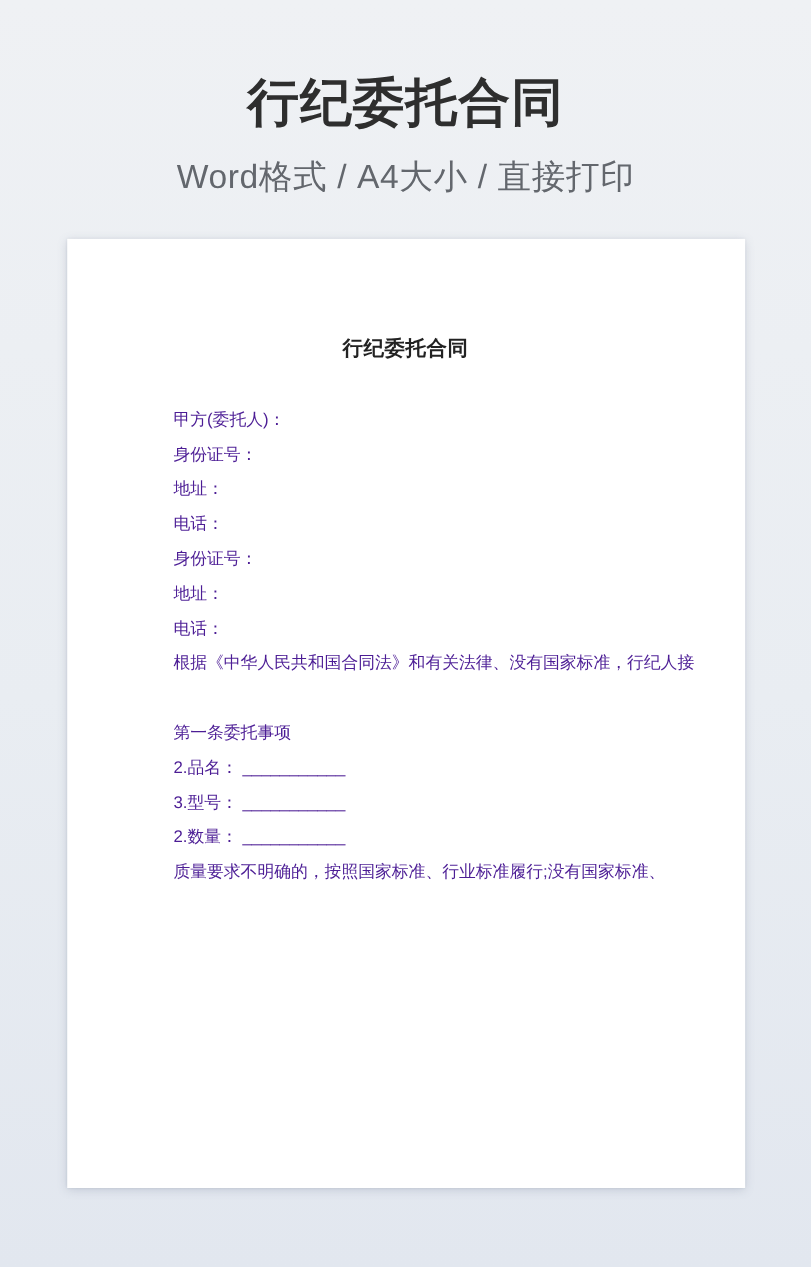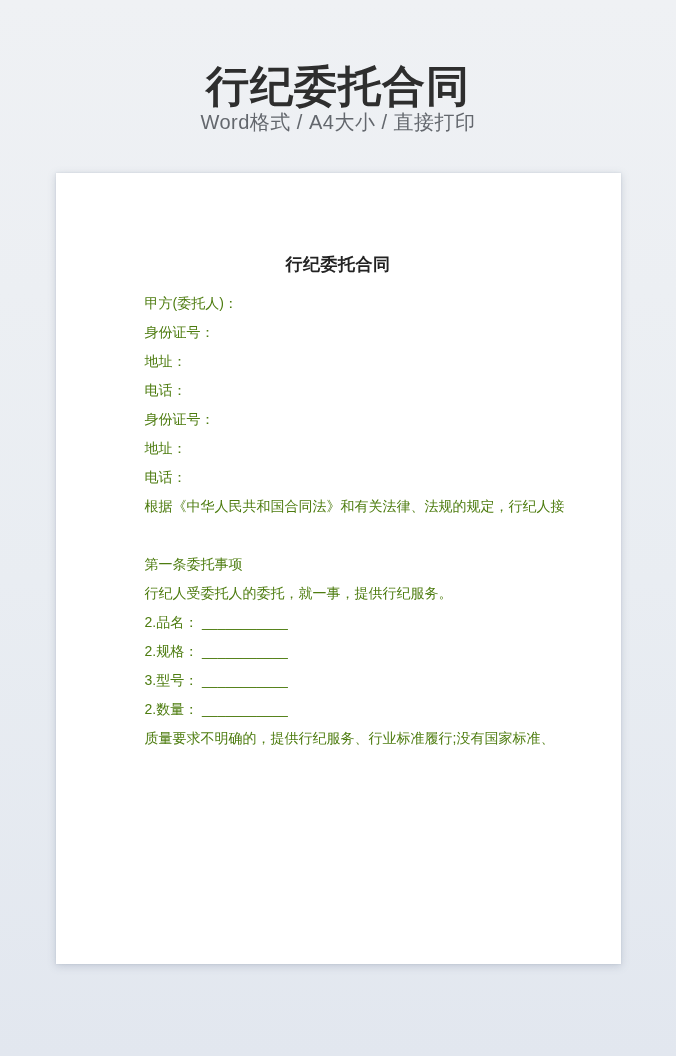--- a/index.html
+++ b/index.html
@@ -13,22 +13,22 @@
   .hero { text-align: center; padding-top: 64px; }
   .hero-title {
     margin: 0;
     font-size: 43px;
     line-height: 45px;
     font-weight: 800;
     color: #2e2e2e;
     letter-spacing: 1px;
   }
   .hero-subtitle {
-    margin-top: 0;
-    font-size: 20px;
+    margin-top: 26px;
+    font-size: 28px;
     line-height: 26px;
     color: #63676d;
     letter-spacing: 0.5px;
   }
   .page {
     width: 565px;
     height: 791px;
     margin: 38px auto 0 auto;
     background: #ffffff;
     box-shadow: 0 2px 8px rgba(90,105,130,0.25), 0 0 2px rgba(90,105,130,0.15);
@@ -37,26 +37,26 @@
   .doc-title {
     padding-top: 83px;
     text-align: center;
     font-size: 17px;
     line-height: 17px;
     font-weight: bold;
     color: #222222;
     letter-spacing: 0.5px;
   }
   .doc-body {
-    margin-top: 16px;
+    margin-top: 36px;
     padding-left: 89px;
     padding-right: 60px;
     font-size: 14px;
     line-height: 29px;
-    color: #4d7c0f;
+    color: #4c1d95;
   }
   .doc-line {
     min-height: 29px;
     white-space: pre;
   }
 </style>
 </head>
 <body>
 
 <div class="hero">
@@ -67,23 +67,21 @@
 <div class="page">
   <div class="doc-title">行纪委托合同</div>
   <div class="doc-body">
     <div class="doc-line">甲方(委托人)：</div>
     <div class="doc-line">身份证号：</div>
     <div class="doc-line">地址：</div>
     <div class="doc-line">电话：</div>
     <div class="doc-line">身份证号：</div>
     <div class="doc-line">地址：</div>
     <div class="doc-line">电话：</div>
-    <div class="doc-line">根据《中华人民共和国合同法》和有关法律、法规的规定，行纪人接</div>
+    <div class="doc-line">根据《中华人民共和国合同法》和有关法律、没有国家标准，行纪人接</div>
     <div class="doc-line"></div>
     <div class="doc-line">第一条委托事项</div>
-    <div class="doc-line">行纪人受委托人的委托，就一事，提供行纪服务。</div>
     <div class="doc-line">2.品名： ___________</div>
-    <div class="doc-line">2.规格： ___________</div>
     <div class="doc-line">3.型号： ___________</div>
     <div class="doc-line">2.数量： ___________</div>
-    <div class="doc-line">质量要求不明确的，提供行纪服务、行业标准履行;没有国家标准、</div>
+    <div class="doc-line">质量要求不明确的，按照国家标准、行业标准履行;没有国家标准、</div>
   </div>
 </div>
 
 </body></html>

